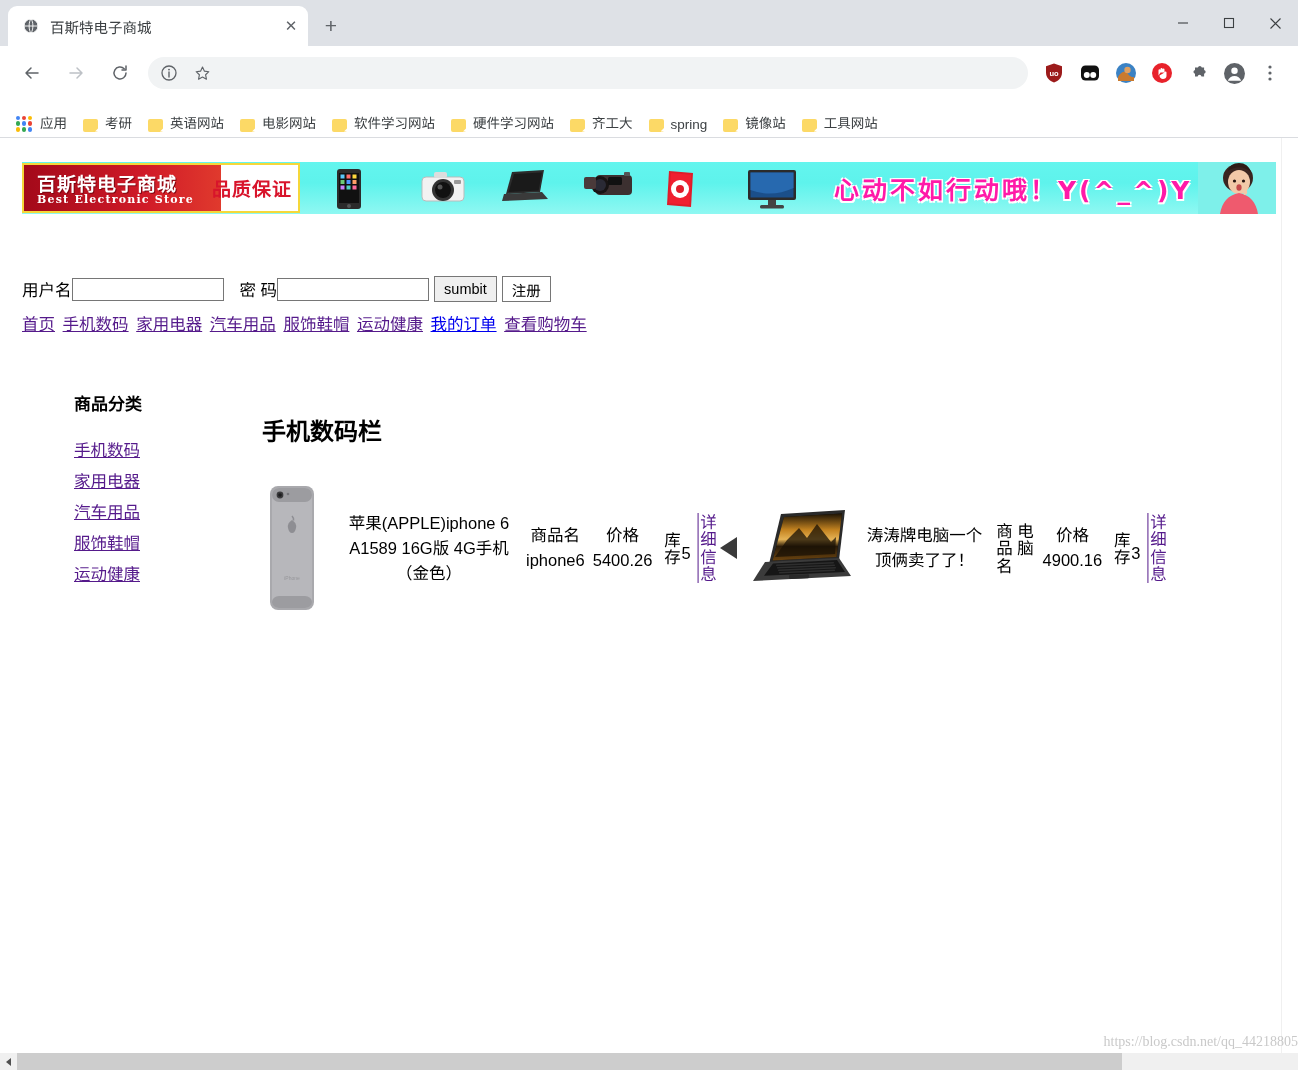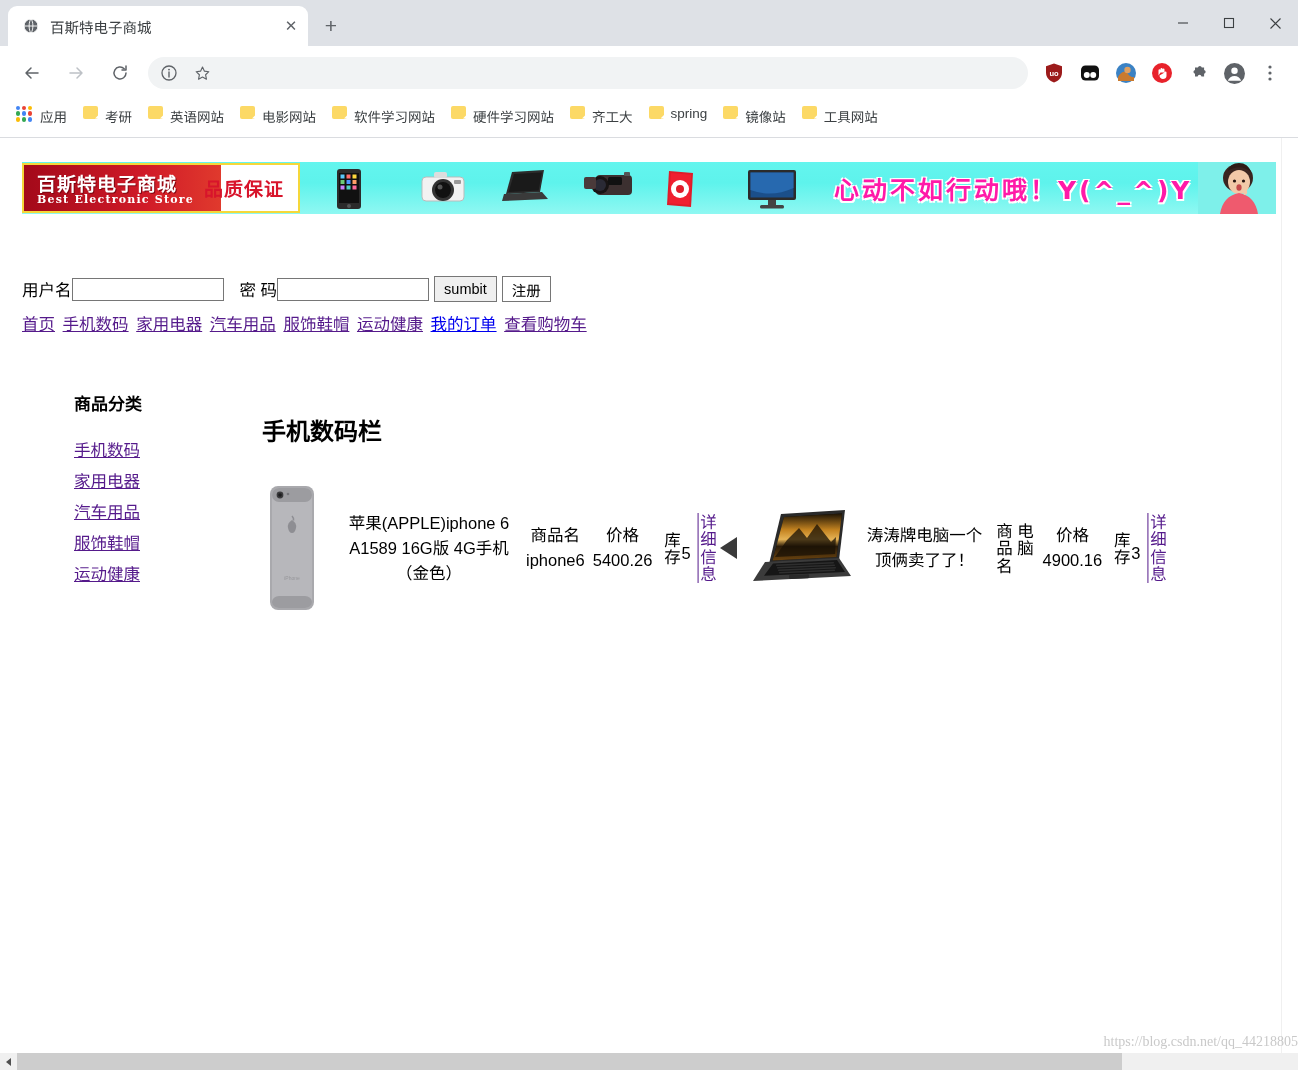--- a/index.html
+++ b/index.html
@@ -72,21 +72,21 @@
     font-size: 15.5px; color: #202124; letter-spacing: .1px;
   }
   .omni-star { width: 26px; height:26px; display:flex; align-items:center; justify-content:center; color:#5f6368; margin-right:2px;}
   .ext { width: 26px; height: 26px; margin: 0 5px; flex: 0 0 auto; display:flex; align-items:center; justify-content:center;}
 
   .bookmarks {
     height: 38px; background: #fff;
     display: flex; align-items: center; padding: 0 8px;
     border-bottom: 1px solid #dadce0;
   }
-  .bm { display: flex; align-items: flex-start; padding: 0 8px; height: 26px; }
+  .bm { display: flex; align-items: flex-end; padding: 0 8px; height: 26px; }
   .bm-label { font-size: 13.5px; color: #3c4043; white-space: nowrap; }
   .folder-icon {
     width: 15px; height: 13px; margin-right: 7px; flex:0 0 auto;
     background: #fcd966; border-radius: 2px 2px 2px 2px; position: relative;
   }
   .folder-icon:after{
     content:""; position:absolute; right:-1px; bottom:0; width:4px;height:4px;
     background:#fff; clip-path: polygon(100% 0,100% 100%,0 100%);
   }
   .apps-grid { width: 16px; height: 16px; margin-right: 8px; display:grid; grid-template-columns: repeat(3,1fr); gap:1.5px; flex:0 0 auto;}
@@ -118,21 +118,21 @@
     font-family: "DejaVu Sans", sans-serif; font-weight: 700;
     font-size: 19px; color: #fff; letter-spacing: 1px;
     text-shadow: 1px 1px 0 #7d0510;
   }
   .logo-en {
     position: absolute; left: 13px; top: 28px;
     font-family: "DejaVu Serif", serif; font-weight: 700;
     font-size: 11px; color: #fff; letter-spacing: 1.2px;
   }
   .logo-badge {
-    position: absolute; right: 14px; top: 9px;
+    position: absolute; right: 6px; top: 9px;
     font-family: "DejaVu Sans", sans-serif; font-weight: 700;
     font-size: 19px; color: #d8142b; letter-spacing: 1px;
   }
   .banner-icons { display: flex; align-items: center; gap: 36px; margin-left: 36px; }
   .bicon { height: 40px; width: 46px; position: relative; }
   .banner-slogan {
     margin-left: 42px; font-family:"DejaVu Sans", sans-serif; font-weight: 700; font-size: 25px;
     color: #ff1aa8; letter-spacing: 3px;
     text-shadow: 1.5px 1.5px 0 #fff, -1.5px -1.5px 0 #fff, 1.5px -1.5px 0 #fff, -1.5px 1.5px 0 #fff;
     white-space: nowrap;

